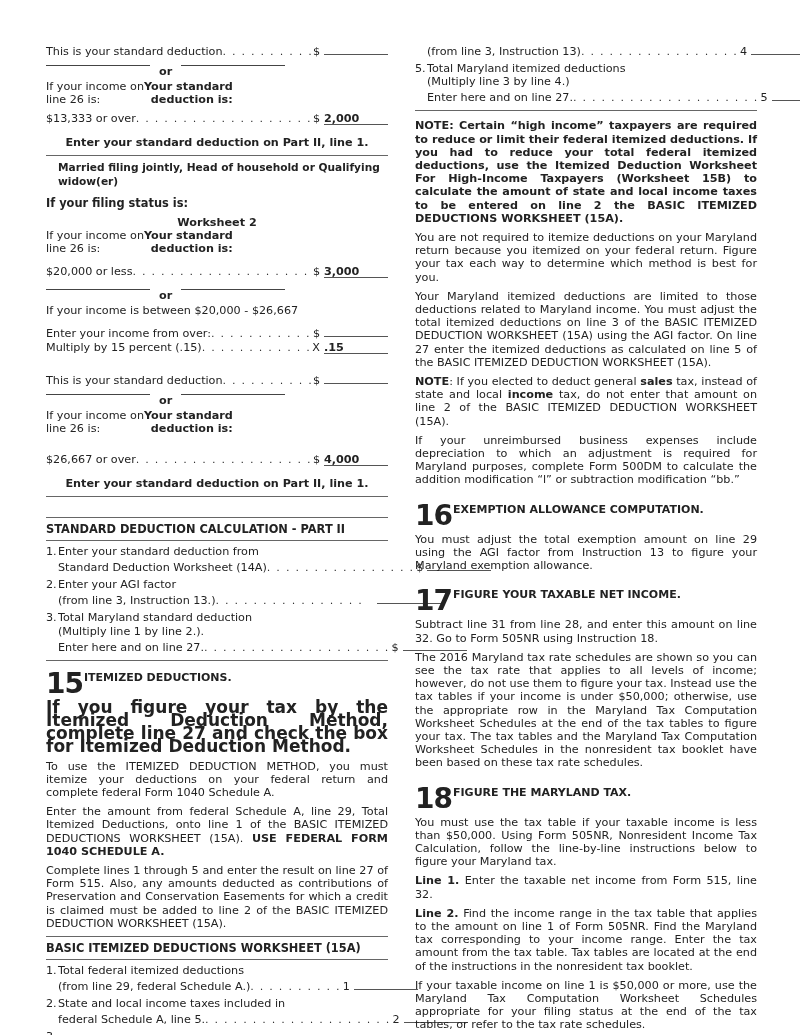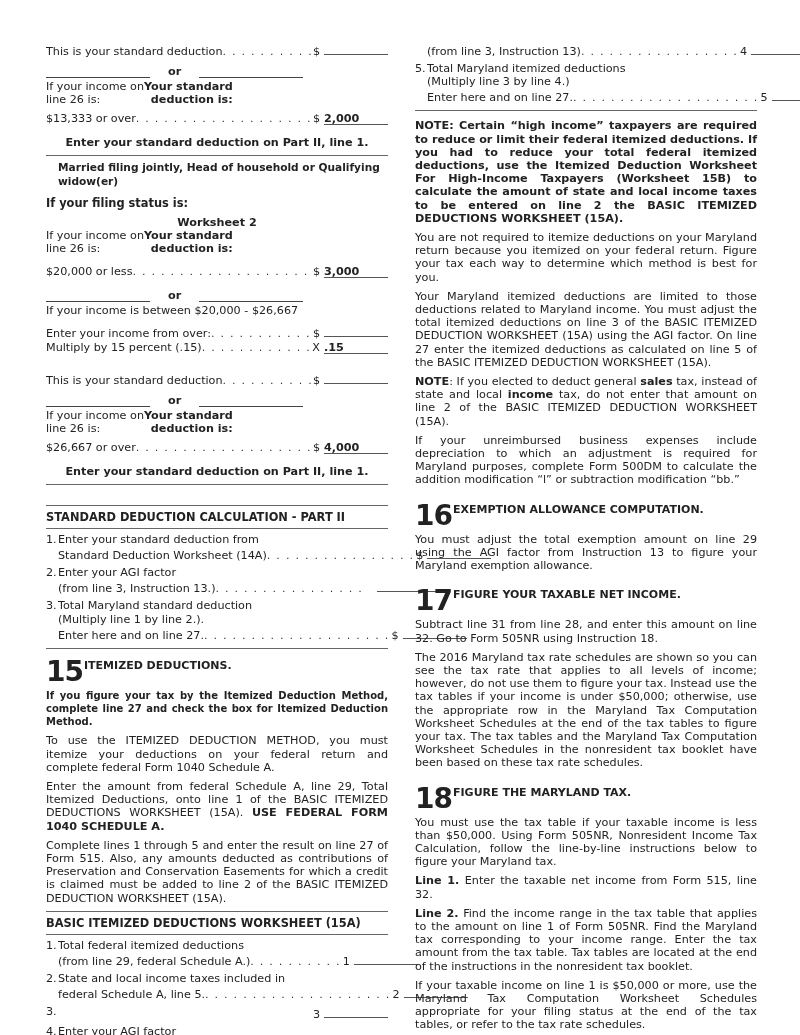--- a/index.html
+++ b/index.html
@@ -12,21 +12,21 @@
   .col.right { left: 415px; }
   .row { display: flex; align-items: baseline; line-height: 14px; white-space: nowrap; }
   .row .lbl { flex: 0 0 auto; }
   .row .dots { flex: 1 1 auto; overflow: hidden; letter-spacing: 1.2px; color: #333; }
   .row .mark { flex: 0 0 auto; margin: 0 4px 0 2px; }
   .row .blank { flex: 0 0 64px; border-bottom: 1px solid #555; height: 12px; text-align: left; font-weight: bold; }
   .p { line-height: 13.2px; text-align: justify; margin: 0 0 6px 0; }
   .b { font-weight: bold; }
   .center { text-align: center; }
   .hr { border-top: 1.3px solid #666; margin: 4px 0; }
-  .or-row { display: flex; align-items: flex-end; gap: 18px; margin: 6px 0 2px 0; }
+  .or-row { display: flex; align-items: flex-start; gap: 9px; margin: 6px 0 2px 0; }
   .or-row .line { width: 104px; border-top: 1px solid #444; }
   .or-row .or { font-weight: bold; }
   .twocol { display: flex; line-height: 13px; }
   .twocol .r { text-align: right; font-weight: bold; }
   .sect-title { font-weight: bold; font-size: 11.4px; line-height: 14px; margin: 4px 0; }
   .numhead { display: flex; align-items: flex-start; margin: 10px 0 4px 0; }
   .numhead .num { font-weight: bold; font-size: 28px; line-height: 26px; width: 38px; letter-spacing: -1px; }
   .numhead .ttl { font-weight: bold; font-size: 11px; padding-top: 0px; }
   .item { display: flex; line-height: 13.2px; }
   .item .n { flex: 0 0 12px; }
@@ -128,21 +128,21 @@
   <div class="twocol">
     <div>
         <div>If your income on</div>
         <div>line 26 is:</div>
       </div>
     <div class="r">
         <div>Your standard</div>
         <div>deduction is:</div>
       </div>
   </div>
-  <div class="row" style="margin-top:6px;">
+  <div class="row" style="margin-top:18px;">
     <span class="lbl">$26,667 or over</span>
     <span class="dots"> . . . . . . . . . . . . . . . . . . . . . . . . . . . . . . . .</span>
     <span class="mark">$</span>
     <span class="blank">4,000</span>
   </div>
 
   <div class="b center" style="margin-top:10px;">Enter your standard deduction on Part II, line 1.</div>
   <div class="hr" style="margin-top:6px;"></div>
 
   <div class="hr" style="margin-top:20px;"></div>
@@ -185,21 +185,21 @@
         <span class="blank"></span>
       </div>
     </div>
   </div>
   <div class="hr" style="margin-top:5px;"></div>
 
   <div class="numhead">
     <span class="num">15</span>
     <span class="ttl">ITEMIZED DEDUCTIONS.</span>
   </div>
-  <div class="p b" style="font-size:10px;">If you figure your tax by the Itemized Deduction Method, complete line 27 and check the box for Itemized Deduction Method.</div>
+  <div class="p b" style="font-size:17px;">If you figure your tax by the Itemized Deduction Method, complete line 27 and check the box for Itemized Deduction Method.</div>
   <div class="p">To use the ITEMIZED DEDUCTION METHOD, you must itemize your deductions on your federal return and complete federal Form 1040 Schedule A.</div>
   <div class="p"><span>Enter the amount from federal Schedule A, line 29, Total Itemized Deductions, onto line 1 of the BASIC ITEMIZED DEDUCTIONS WORKSHEET (15A). </span><span class="b">USE FEDERAL FORM 1040 SCHEDULE A.</span></div>
   <div class="p">Complete lines 1 through 5 and enter the result on line 27 of Form 515. Also, any amounts deducted as contributions of Preservation and Conservation Easements for which a credit is claimed must be added to line 2 of the BASIC ITEMIZED DEDUCTION WORKSHEET (15A).</div>
 
   <div class="hr" style="margin-top:6px;"></div>
   <div class="sect-title">BASIC ITEMIZED DEDUCTIONS WORKSHEET (15A)</div>
   <div class="hr"></div>
 
   <div class="item" style="margin-top:4px;">
     <span class="n">1.</span>

